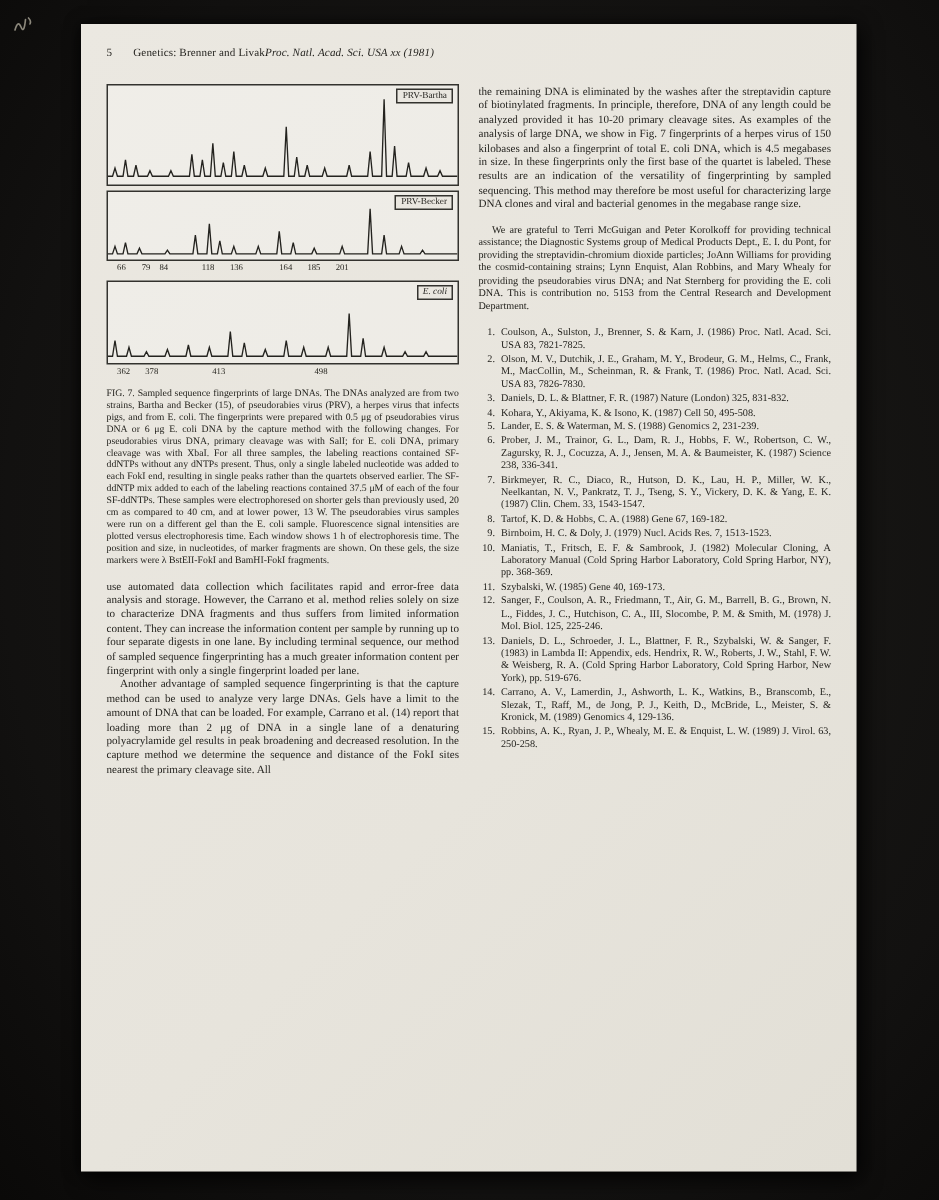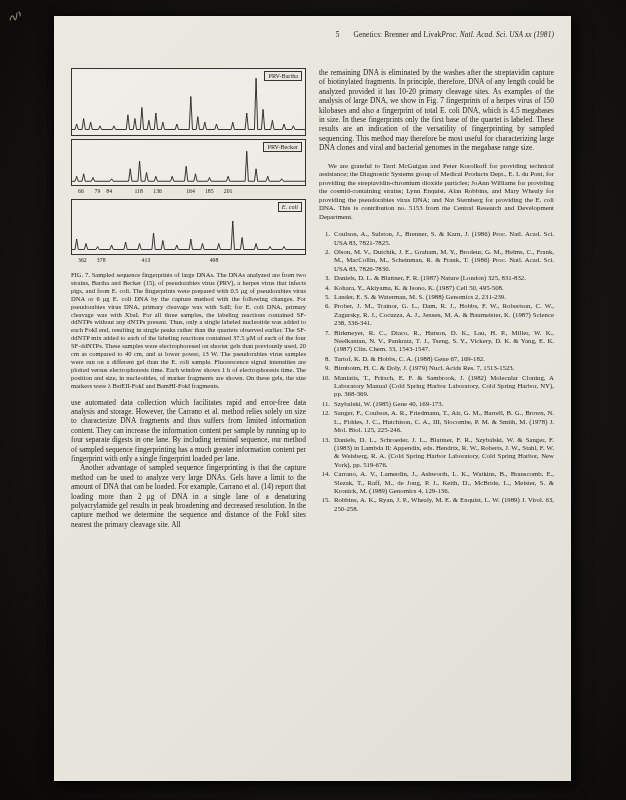--- a/index.html
+++ b/index.html
@@ -8,26 +8,26 @@
     background:radial-gradient(ellipse at 55% 45%, #1c1b18 0%, #121110 70%, #0a0908 100%);
     font-family:"Liberation Serif", serif;
   }
   .scribble{position:absolute;left:6px;top:6px;opacity:.75;}
   .paper{
     position:absolute;left:54px;top:16px;width:517px;height:765px;
     background:linear-gradient(135deg,#ebe8e1 0%,#e7e4dc 60%,#e2dfd6 100%);
     box-shadow:3px 4px 14px rgba(0,0,0,.85), -2px 0 8px rgba(0,0,0,.5);
     box-sizing:border-box;padding:14px 17px 10px 17px;color:#201f1b;
   }
-  .header{display:flex;justify-content:flex-end;font-size:7.4px;letter-spacing:.1px;}
+  .header{display:flex;justify-content:flex-start;font-size:7.4px;letter-spacing:.1px;}
   .header-left span{margin-right:0;}
   .head-title{margin-left:14px;}
   .italic{font-style:italic;}
   .columns{display:flex;gap:13px;margin-top:17px;}
-  .col{width:236px;box-sizing:border-box;margin-top:12px;}
+  .col{width:236px;box-sizing:border-box;}
   
   .figure{margin-bottom:8px;}
   .panel{position:relative;border:1px solid #33322e;background:rgba(255,255,255,.25);margin-bottom:3px;}
   .panel-1{height:66px;}
   .panel-2{height:45px;margin-bottom:1px;}
   .panel-3{height:54px;margin-bottom:1px;}
   .trace{position:absolute;inset:0;}
   .panel-label{
     position:absolute;top:2px;right:3px;border:1px solid #33322e;
     font-size:6.2px;line-height:7.5px;padding:0 3px;background:#eae7e0;

